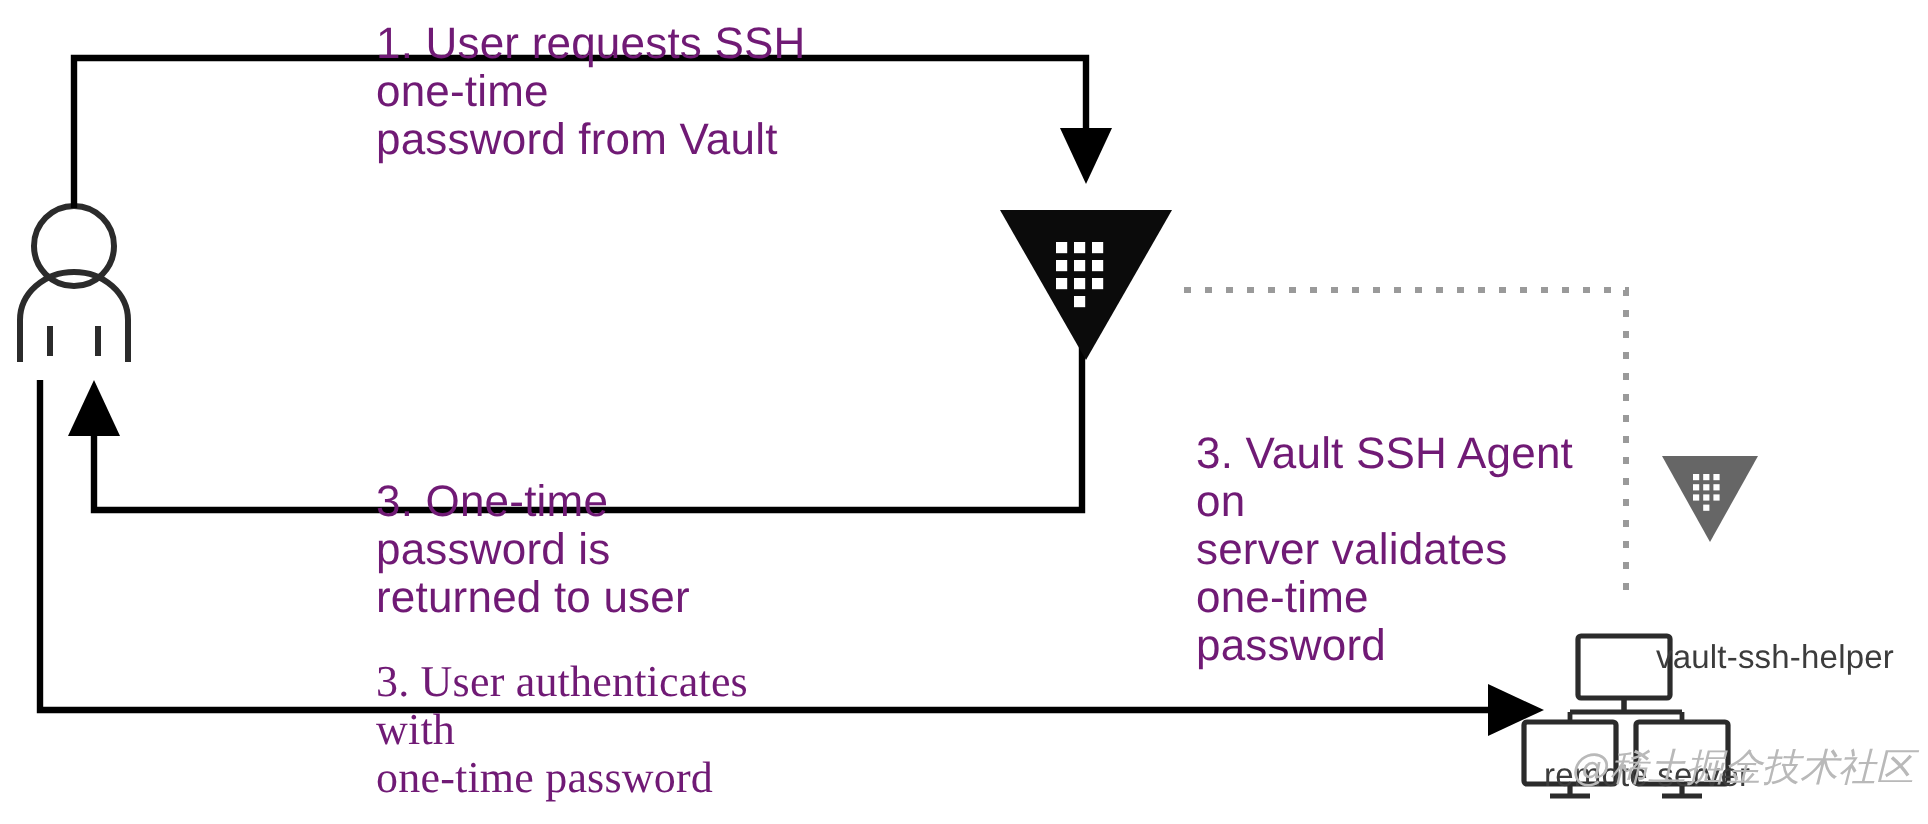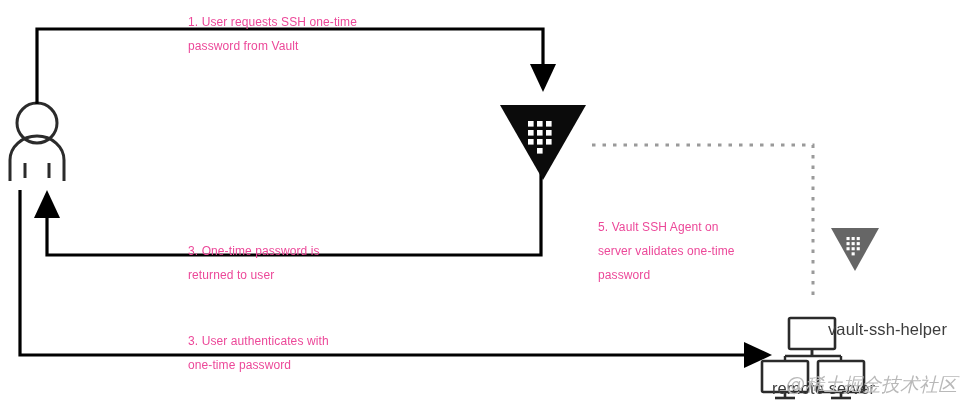--- a/index.html
+++ b/index.html
@@ -18,29 +18,29 @@
   #diagram-canvas {
     position: absolute;
     left: 0;
     top: 0;
     width: 964px;
     height: 412px;
   }
   .label {
     position: absolute;
     font-family: "Liberation Sans", sans-serif;
-    font-size: 12px;
+    font-size: 22px;
     line-height: 24px;
-    color: #ec4899;
+    color: #701a75;
     white-space: pre-line;
     letter-spacing: 0.1px;
   }
   #label-step-1 { left: 188px; top: 10px;  width: 250px; }
   #label-step-2 { left: 188px; top: 239px; width: 210px; }
-  #label-step-3 { left: 188px; top: 329px; width: 230px; }
+  #label-step-3 { left: 188px; top: 329px; width: 230px; font-family: Liberation Serif, serif; }
   #label-step-4 { left: 598px; top: 215px; width: 205px; }
   #label-vault-ssh-helper {
     left: 828px; top: 286px;
     font-size: 16.5px;
     line-height: 22px;
     color: #3c3c3c;
     margin-top: 32px;
   }
   #label-remote-hosts {
     left: 772px; top: 377px;
@@ -151,21 +151,21 @@
 
 <div class="label" id="label-step-1">1. User requests SSH one-time
 password from Vault</div>
 
 <div class="label" id="label-step-2">3. One-time password is
 returned to user</div>
 
 <div class="label" id="label-step-3">3. User authenticates with
 one-time password</div>
 
-<div class="label" id="label-step-4">5. Vault SSH Agent on
+<div class="label" id="label-step-4">3. Vault SSH Agent on
 server validates one-time
 password</div>
 
 <div class="label" id="label-vault-ssh-helper">vault-ssh-helper</div>
 
 <div class="label" id="label-remote-hosts">remote server</div>
 
 <div id="watermark">@稀土掘金技术社区</div>
 
 </body></html>

